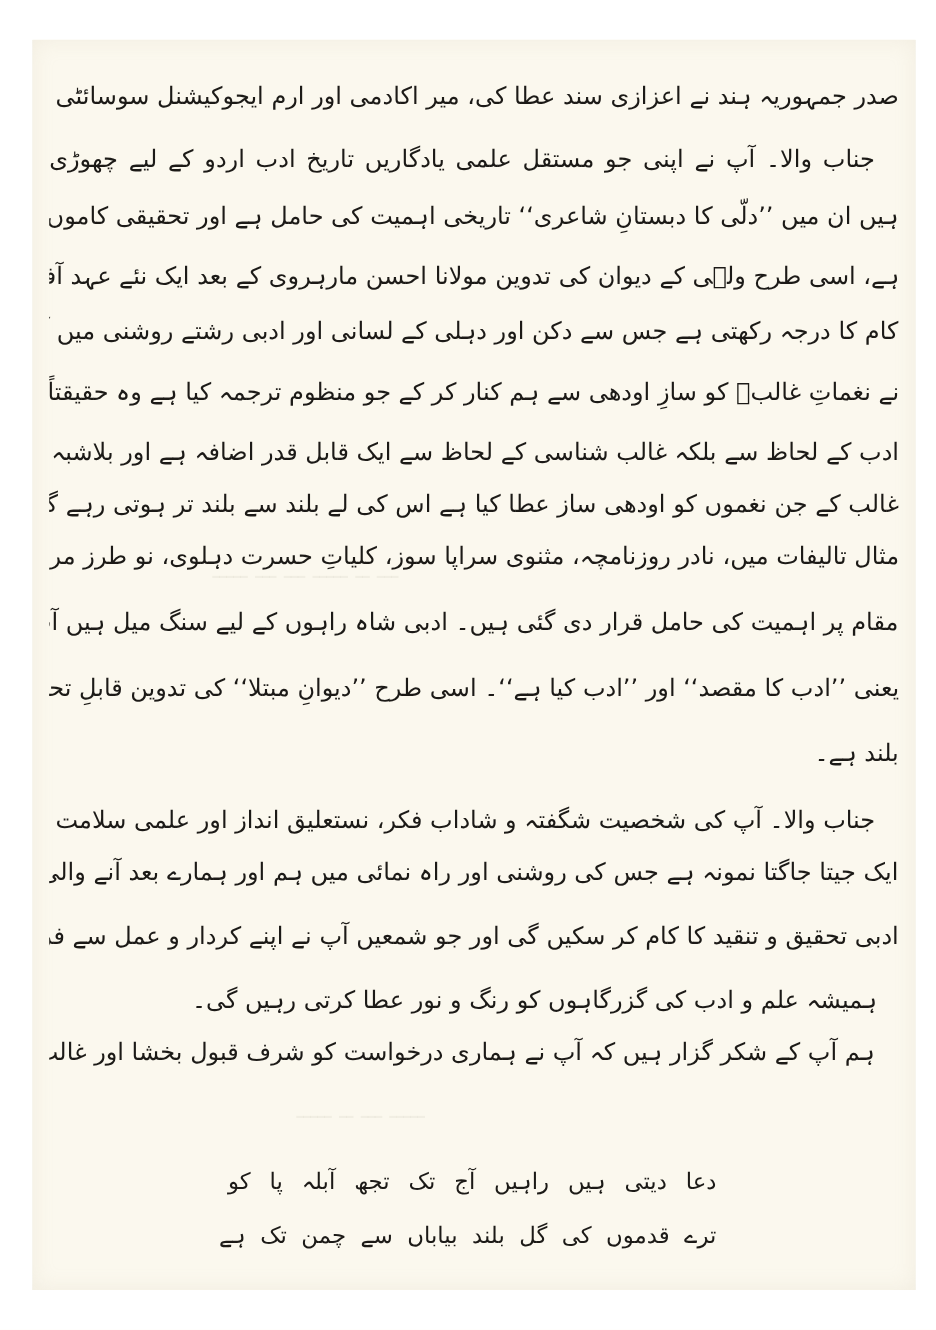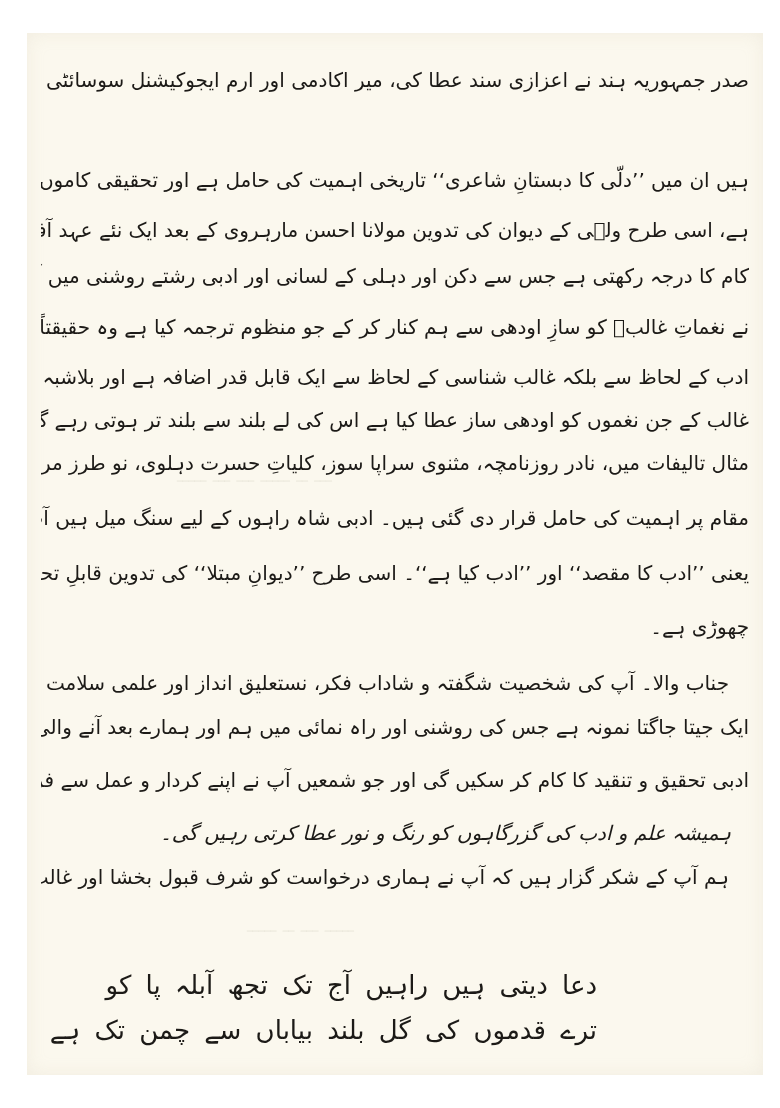--- a/index.html
+++ b/index.html
@@ -38,21 +38,21 @@
     }
     .line.last {
       text-align-last: right;
     }
     .verse {
       position: absolute;
       direction: rtl;
       unicode-bidi: embed;
       white-space: nowrap;
       color: #1c1a17;
-      font-size: 26px;
+      font-size: 19px;
       line-height: 30px;
       height: 30px;
       text-align: justify;
       text-align-last: justify;
       word-spacing: 6px;
     }
     .ghost {
       position: absolute;
       color: rgba(120, 110, 90, 0.07);
       font-size: 20px;
@@ -64,34 +64,35 @@
 </head>
 <body>
 
 <div class="page">
 
   <div class="ghost" style="left:150px; top:430px;">ـــ ــ ـــــ ـــ ـــ ـــــ</div>
   <div class="ghost" style="left:220px; top:880px;">ـــــ ـــ ــ ـــــ</div>
 
   <div class="line" style="left:14px; width:708px; top:32px;">صدر جمہوریہ ہند نے اعزازی سند عطا کی، میر اکادمی اور ارم ایجوکیشنل سوسائٹی نے اعزاز دیے ہیں۔</div>
 
+  <div class="line" style="left:14px; width:688px; top:84px;">جناب والا۔ آپ نے اپنی جو مستقل علمی یادگاریں تاریخ ادب اردو کے لیے چھوڑی</div>
   <div class="line" style="left:14px; width:708px; top:132px;">ہیں ان میں ’’دلّی کا دبستانِ شاعری‘‘ تاریخی اہمیت کی حامل ہے اور تحقیقی کاموں کی سنگ بنیاد</div>
   <div class="line" style="left:14px; width:708px; top:182px;">ہے، اسی طرح ولؔی کے دیوان کی تدوین مولانا احسن مارہروی کے بعد ایک نئے عہد آفریں تحقیقی</div>
   <div class="line" style="left:14px; width:708px; top:228px;">کام کا درجہ رکھتی ہے جس سے دکن اور دہلی کے لسانی اور ادبی رشتے روشنی میں آتے ہیں۔ آپ</div>
   <div class="line" style="left:14px; width:708px; top:279px;">نے نغماتِ غالبؔ کو سازِ اودھی سے ہم کنار کر کے جو منظوم ترجمہ کیا ہے وہ حقیقتاً نہ صرف اردو زبان و</div>
   <div class="line" style="left:14px; width:708px; top:329px;">ادب کے لحاظ سے بلکہ غالب شناسی کے لحاظ سے ایک قابل قدر اضافہ ہے اور بلاشبہ آپ نے</div>
   <div class="line" style="left:14px; width:708px; top:372px;">غالب کے جن نغموں کو اودھی ساز عطا کیا ہے اس کی لے بلند سے بلند تر ہوتی رہے گی۔ آپ کی بے</div>
   <div class="line" style="left:14px; width:708px; top:415px;">مثال تالیفات میں، نادر روزنامچہ، مثنوی سراپا سوز، کلیاتِ حسرت دہلوی، نو طرز مرصع وغیرہ اپنے</div>
   <div class="line" style="left:14px; width:708px; top:470px;">مقام پر اہمیت کی حامل قرار دی گئی ہیں۔ ادبی شاہ راہوں کے لیے سنگ میل ہیں آپ کی تالیفات</div>
   <div class="line" style="left:14px; width:708px; top:525px;">یعنی ’’ادب کا مقصد‘‘ اور ’’ادب کیا ہے‘‘۔ اسی طرح ’’دیوانِ مبتلا‘‘ کی تدوین قابلِ تحسین و آفریں</div>
-  <div class="line last" style="left:14px; width:708px; top:579px;">چھوڑی ہے۔</div>
+  <div class="line last" style="left:14px; width:708px; top:579px;">بلند ہے۔</div>
 
   <div class="line" style="left:14px; width:688px; top:635px;">جناب والا۔ آپ کی شخصیت شگفتہ و شاداب فکر، نستعلیق انداز اور علمی سلامت روی کا</div>
   <div class="line" style="left:14px; width:708px; top:679px;">ایک جیتا جاگتا نمونہ ہے جس کی روشنی اور راہ نمائی میں ہم اور ہمارے بعد آنے والی نسلیں علمی اور</div>
   <div class="line" style="left:14px; width:708px; top:732px;">ادبی تحقیق و تنقید کا کام کر سکیں گی اور جو شمعیں آپ نے اپنے کردار و عمل سے فروزاں کی ہیں وہ</div>
-  <div class="line last" style="left:14px; width:690px; top:785px;font-style:italic;">ہمیشہ علم و ادب کی گزرگاہوں کو رنگ و نور عطا کرتی رہیں گی۔</div>
+  <div class="line last" style="left:14px; width:690px; top:785px;">ہمیشہ علم و ادب کی گزرگاہوں کو رنگ و نور عطا کرتی رہیں گی۔</div>
 
   <div class="line" style="left:14px; width:688px; top:829px;">ہم آپ کے شکر گزار ہیں کہ آپ نے ہماری درخواست کو شرف قبول بخشا اور غالب</div>
 
   <div class="verse" style="left:163px; width:407px; top:937px;">دعا دیتی ہیں راہیں آج تک تجھ آبلہ پا کو</div>
   <div class="verse" style="left:163px; width:407px; top:982px;">ترے قدموں کی گل بلند بیاباں سے چمن تک ہے</div>
 
 </div>
 
 </body></html>

